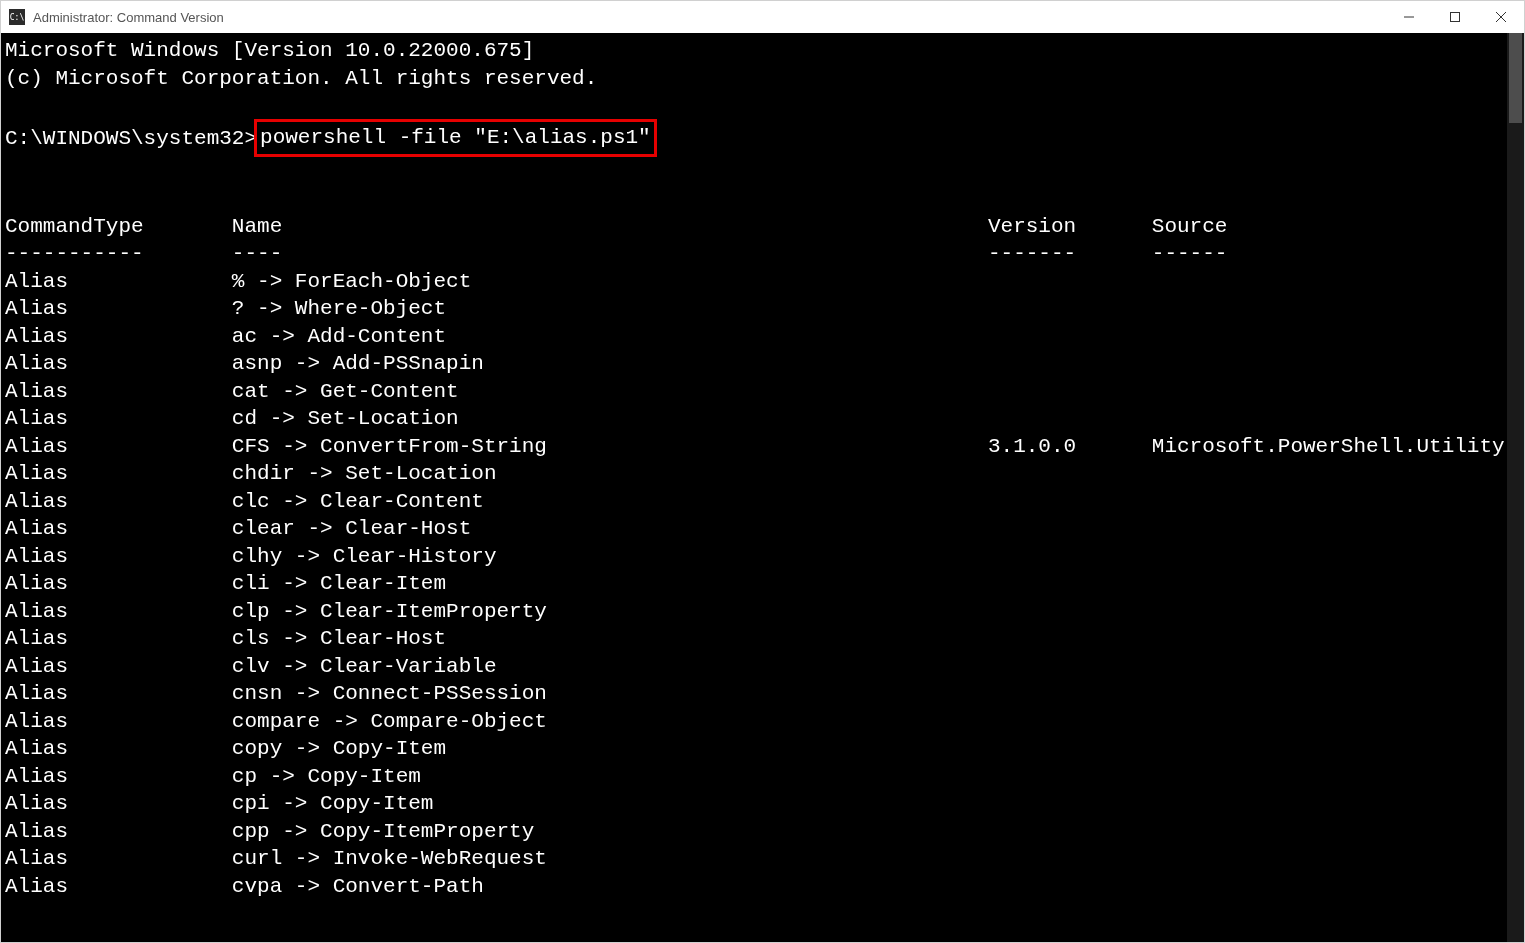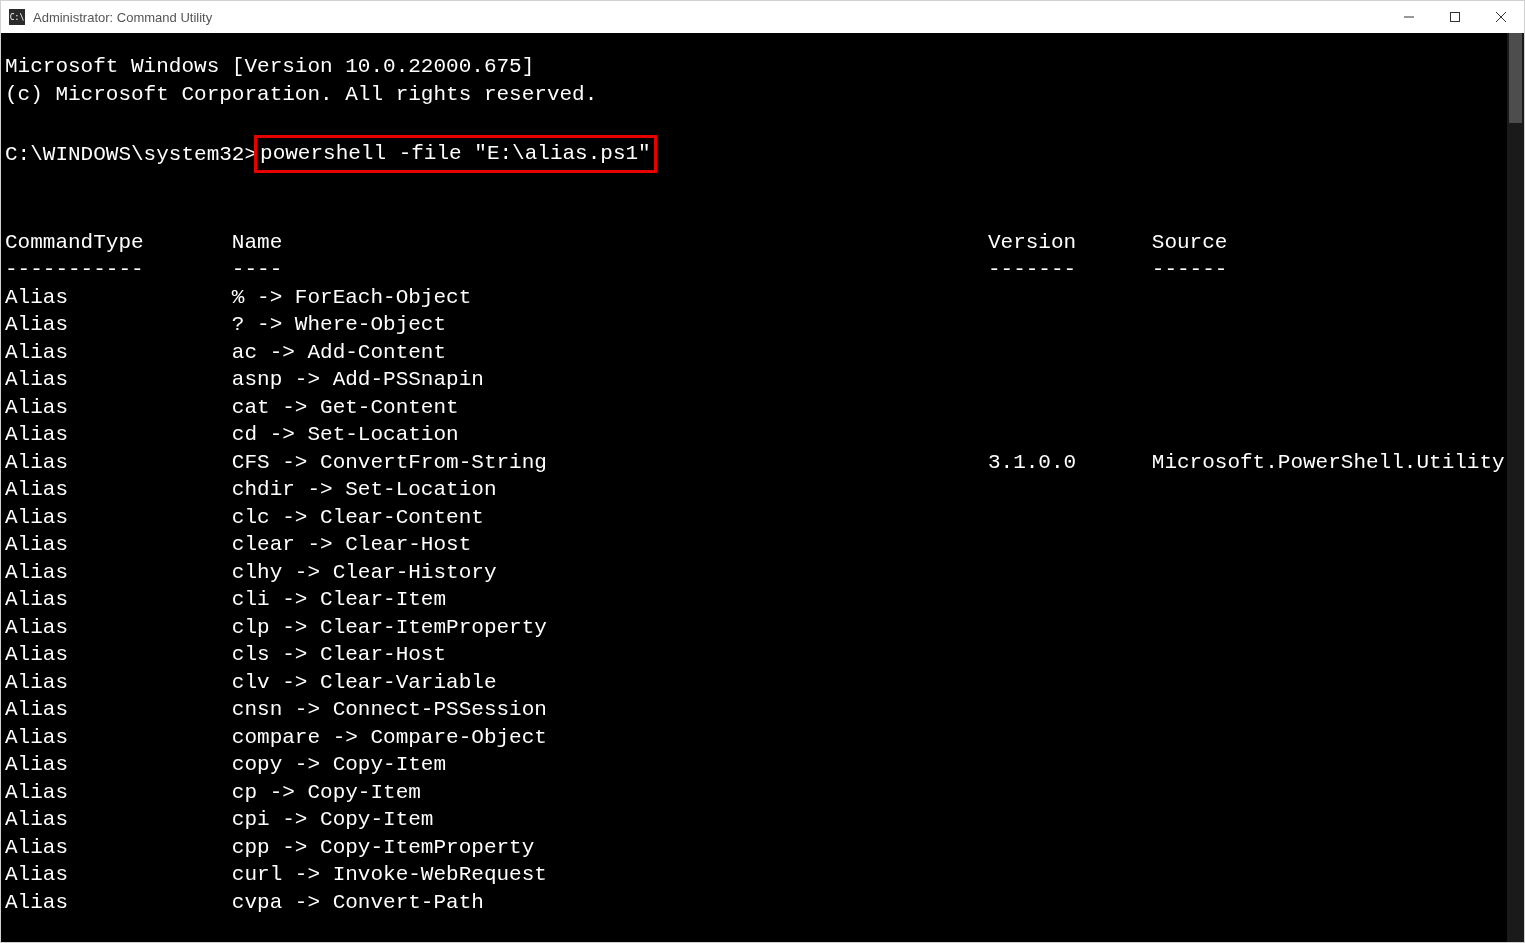--- a/index.html
+++ b/index.html
@@ -67,21 +67,20 @@
     flex: 1 1 auto;
     background: #000000;
     color: #ffffff;
     font-family: Consolas, "Courier New", monospace;
     font-size: 21px;
     line-height: 27.5px;
     white-space: pre;
     padding: 4px 0 0 4px;
     overflow: hidden;
     letter-spacing: 0px;
-    margin-top: 16px;
   }
   .scrollbar {
     width: 17px;
     background: #1a1a1a;
     position: relative;
     flex-shrink: 0;
   }
   .scroll-thumb {
     position: absolute;
     top: 0;
@@ -100,21 +99,21 @@
     top: -1px;
   }
 </style>
 </head>
 <body>
 
 <div class="window">
 
   <div class="title-bar">
     <span class="app-icon">C:\</span>
-    <span class="title-text">Administrator: Command Utility</span>
+    <span class="title-text">Administrator: Command Version</span>
     <span class="title-spacer"></span>
     <div class="win-controls">
       <div class="win-btn">
         <svg viewBox="0 0 10 10">
             <line x1="0" y1="5" x2="10" y2="5" stroke="#333" stroke-width="1"></line>
           </svg>
       </div>
       <div class="win-btn">
         <svg viewBox="0 0 10 10">
             <rect x="0.5" y="0.5" width="9" height="9" fill="none" stroke="#333" stroke-width="1"></rect>

